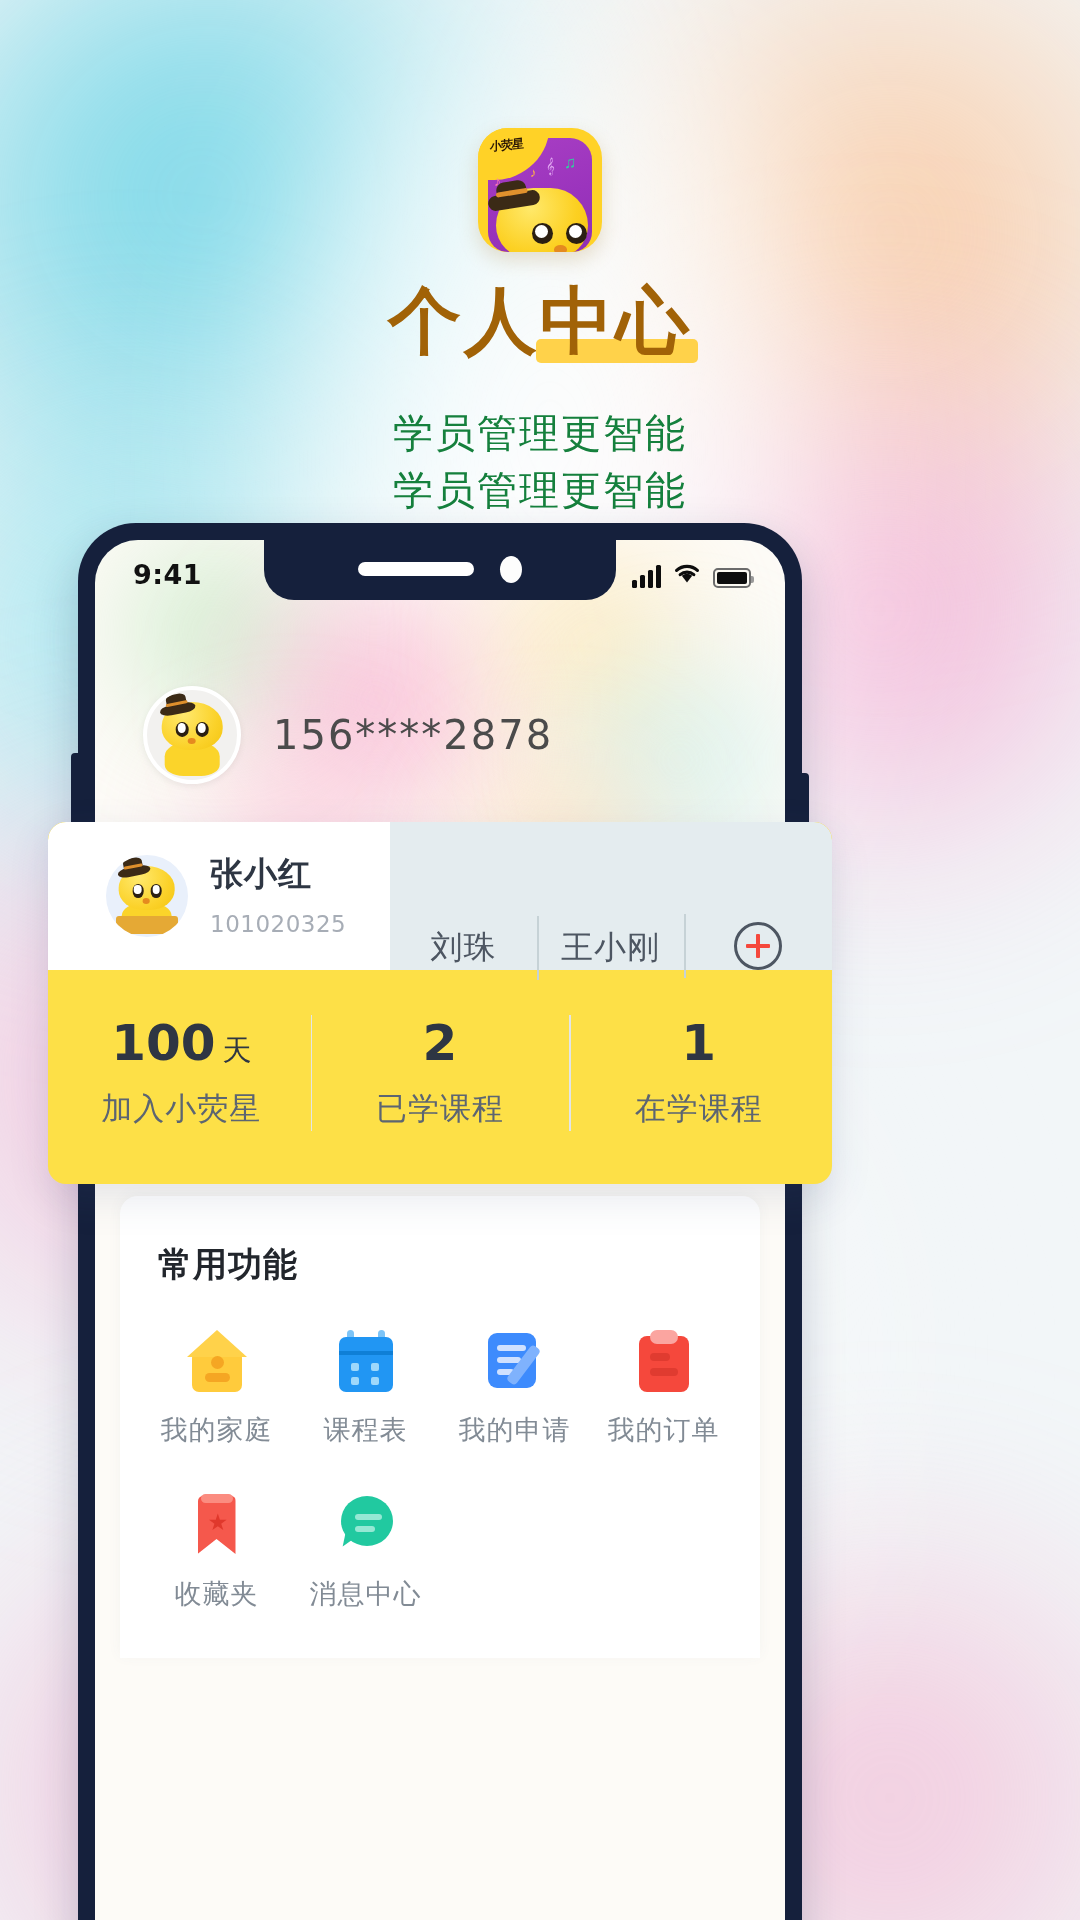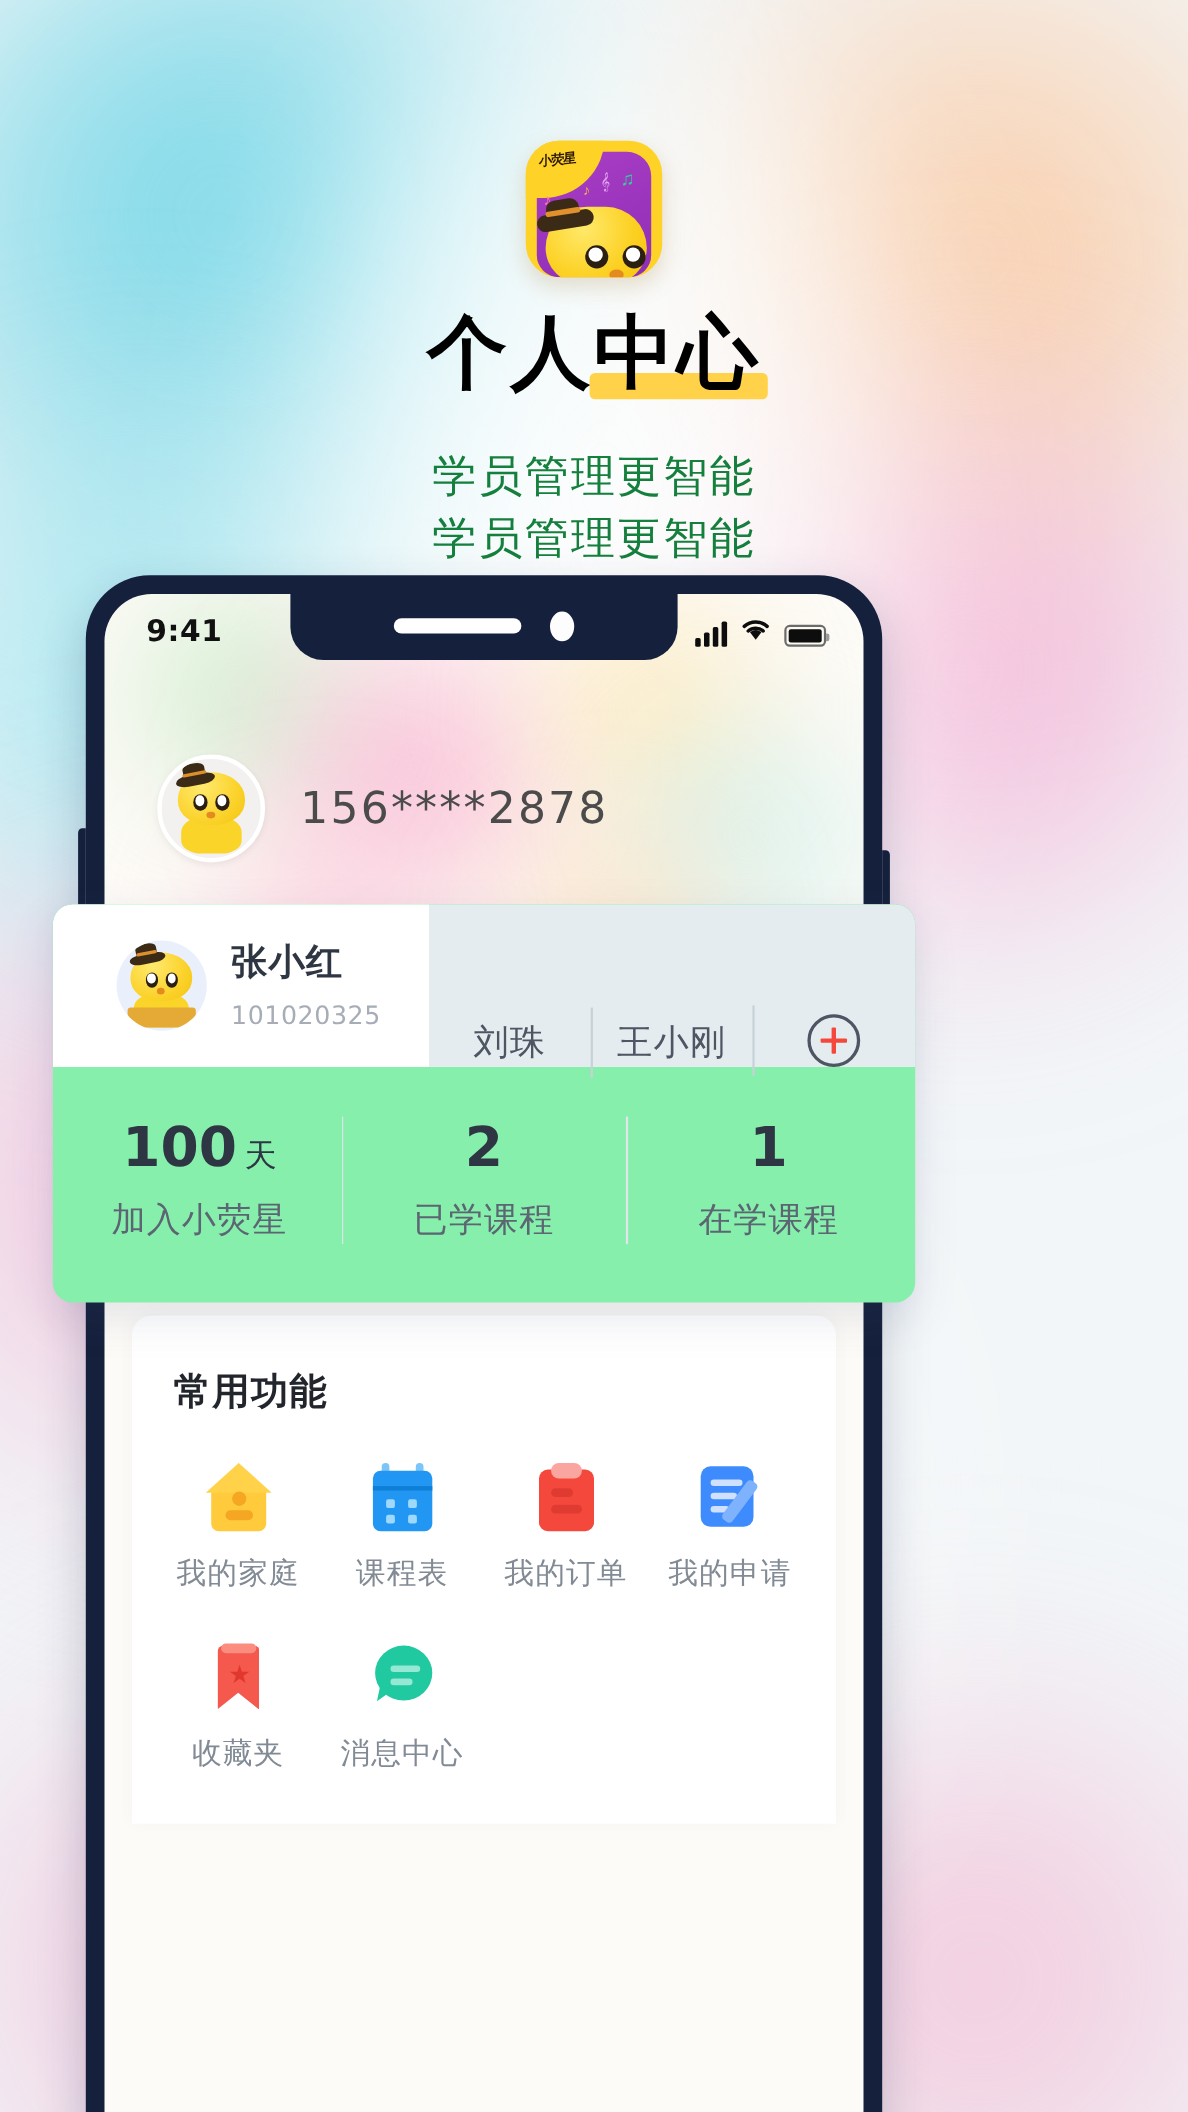--- a/index.html
+++ b/index.html
@@ -91,21 +91,21 @@
     border-radius: 50%; background: #fff;
   }
   #app-icon .eye-l { left: 36px; }
   #app-icon .eye-r { left: 70px; }
   #app-icon .beak {
     position: absolute; left: 58px; bottom: 4px; width: 13px; height: 9px;
     background: #e58a1f; border-radius: 50% 50% 45% 45%;
   }
 
   #page-title {
-    margin-top: 32px; font-size: 73px; font-weight: 800; color: #000000;
+    margin-top: 32px; font-size: 73px; font-weight: 800; color: #a16207;
     letter-spacing: 3px; line-height: 1; display: inline-block; position: relative;
     font-family: "DejaVu Sans", sans-serif;
   }
   #page-title .hl {
     position: relative; display: inline-block; z-index: 1;
   }
   #page-title .hl::after {
     content: ""; position: absolute; left: -4px; right: -6px; bottom: -6px; height: 24px;
     background: #ffd24a; border-radius: 5px; z-index: -1;
   }
@@ -193,21 +193,21 @@
   .chick-av .ey { position:absolute; top:30%; width:19%; height:19%; border-radius:50%; background:#2b1f12; }
   .chick-av .ey::after { content:""; position:absolute; left:14%; top:8%; width:62%; height:62%;
        border-radius:50%; background:#fff; }
   .chick-av .ey-l { left: 26%; } .chick-av .ey-r { left: 56%; }
   .chick-av .bk { position:absolute; left:43%; top:50%; width:12%; height:8%;
        background:#e58a1f; border-radius:50%; }
 
   
   #student-card {
     position: absolute; left: 48px; top: 822px; width: 784px;
-    background: #86efac; border-radius: 18px;
+    background: #fde047; border-radius: 18px;
     box-shadow: 0 14px 40px rgba(60,80,120,.13); z-index: 20;
     overflow: hidden;
   }
   #student-tabs { display: flex; align-items: stretch; height: 148px; }
   .tab-active {
     flex: none; width: 342px; background: #fff; display: flex; align-items: center;
     gap: 22px; padding-left: 58px; border-radius: 18px 0 0 0;
   }
   .tab-active .av {
     width: 82px; height: 82px; border-radius: 50%; background: #e9f0fb;
@@ -428,38 +428,38 @@
           <div class="bar"></div>
         <div class="d d1"></div>
           <div class="d d2"></div>
           <div class="d d3"></div>
           <div class="d d4"></div>
       </div>
       <div class="nm">课程表</div>
     </div>
 
     <div class="fn">
-      <div class="ico ic-clip">
-        <div class="bd"></div>
-          <div class="clip"></div>
-          <div class="l l1"></div>
-          <div class="l l2"></div>
-      </div>
-      <div class="nm">我的订单</div>
-    </div>
-
-    <div class="fn">
       <div class="ico ic-note">
         <div class="bd"></div>
           <div class="l l1"></div>
           <div class="l l2"></div>
           <div class="l l3"></div>
           <div class="pen"></div>
       </div>
       <div class="nm">我的申请</div>
+    </div>
+
+    <div class="fn">
+      <div class="ico ic-clip">
+        <div class="bd"></div>
+          <div class="clip"></div>
+          <div class="l l1"></div>
+          <div class="l l2"></div>
+      </div>
+      <div class="nm">我的订单</div>
     </div>
 
     <div class="fn">
       <div class="ico ic-book">
         <div class="bd"></div>
           <div class="tp"></div>
           <div class="st">★</div>
       </div>
       <div class="nm">收藏夹</div>
     </div>

